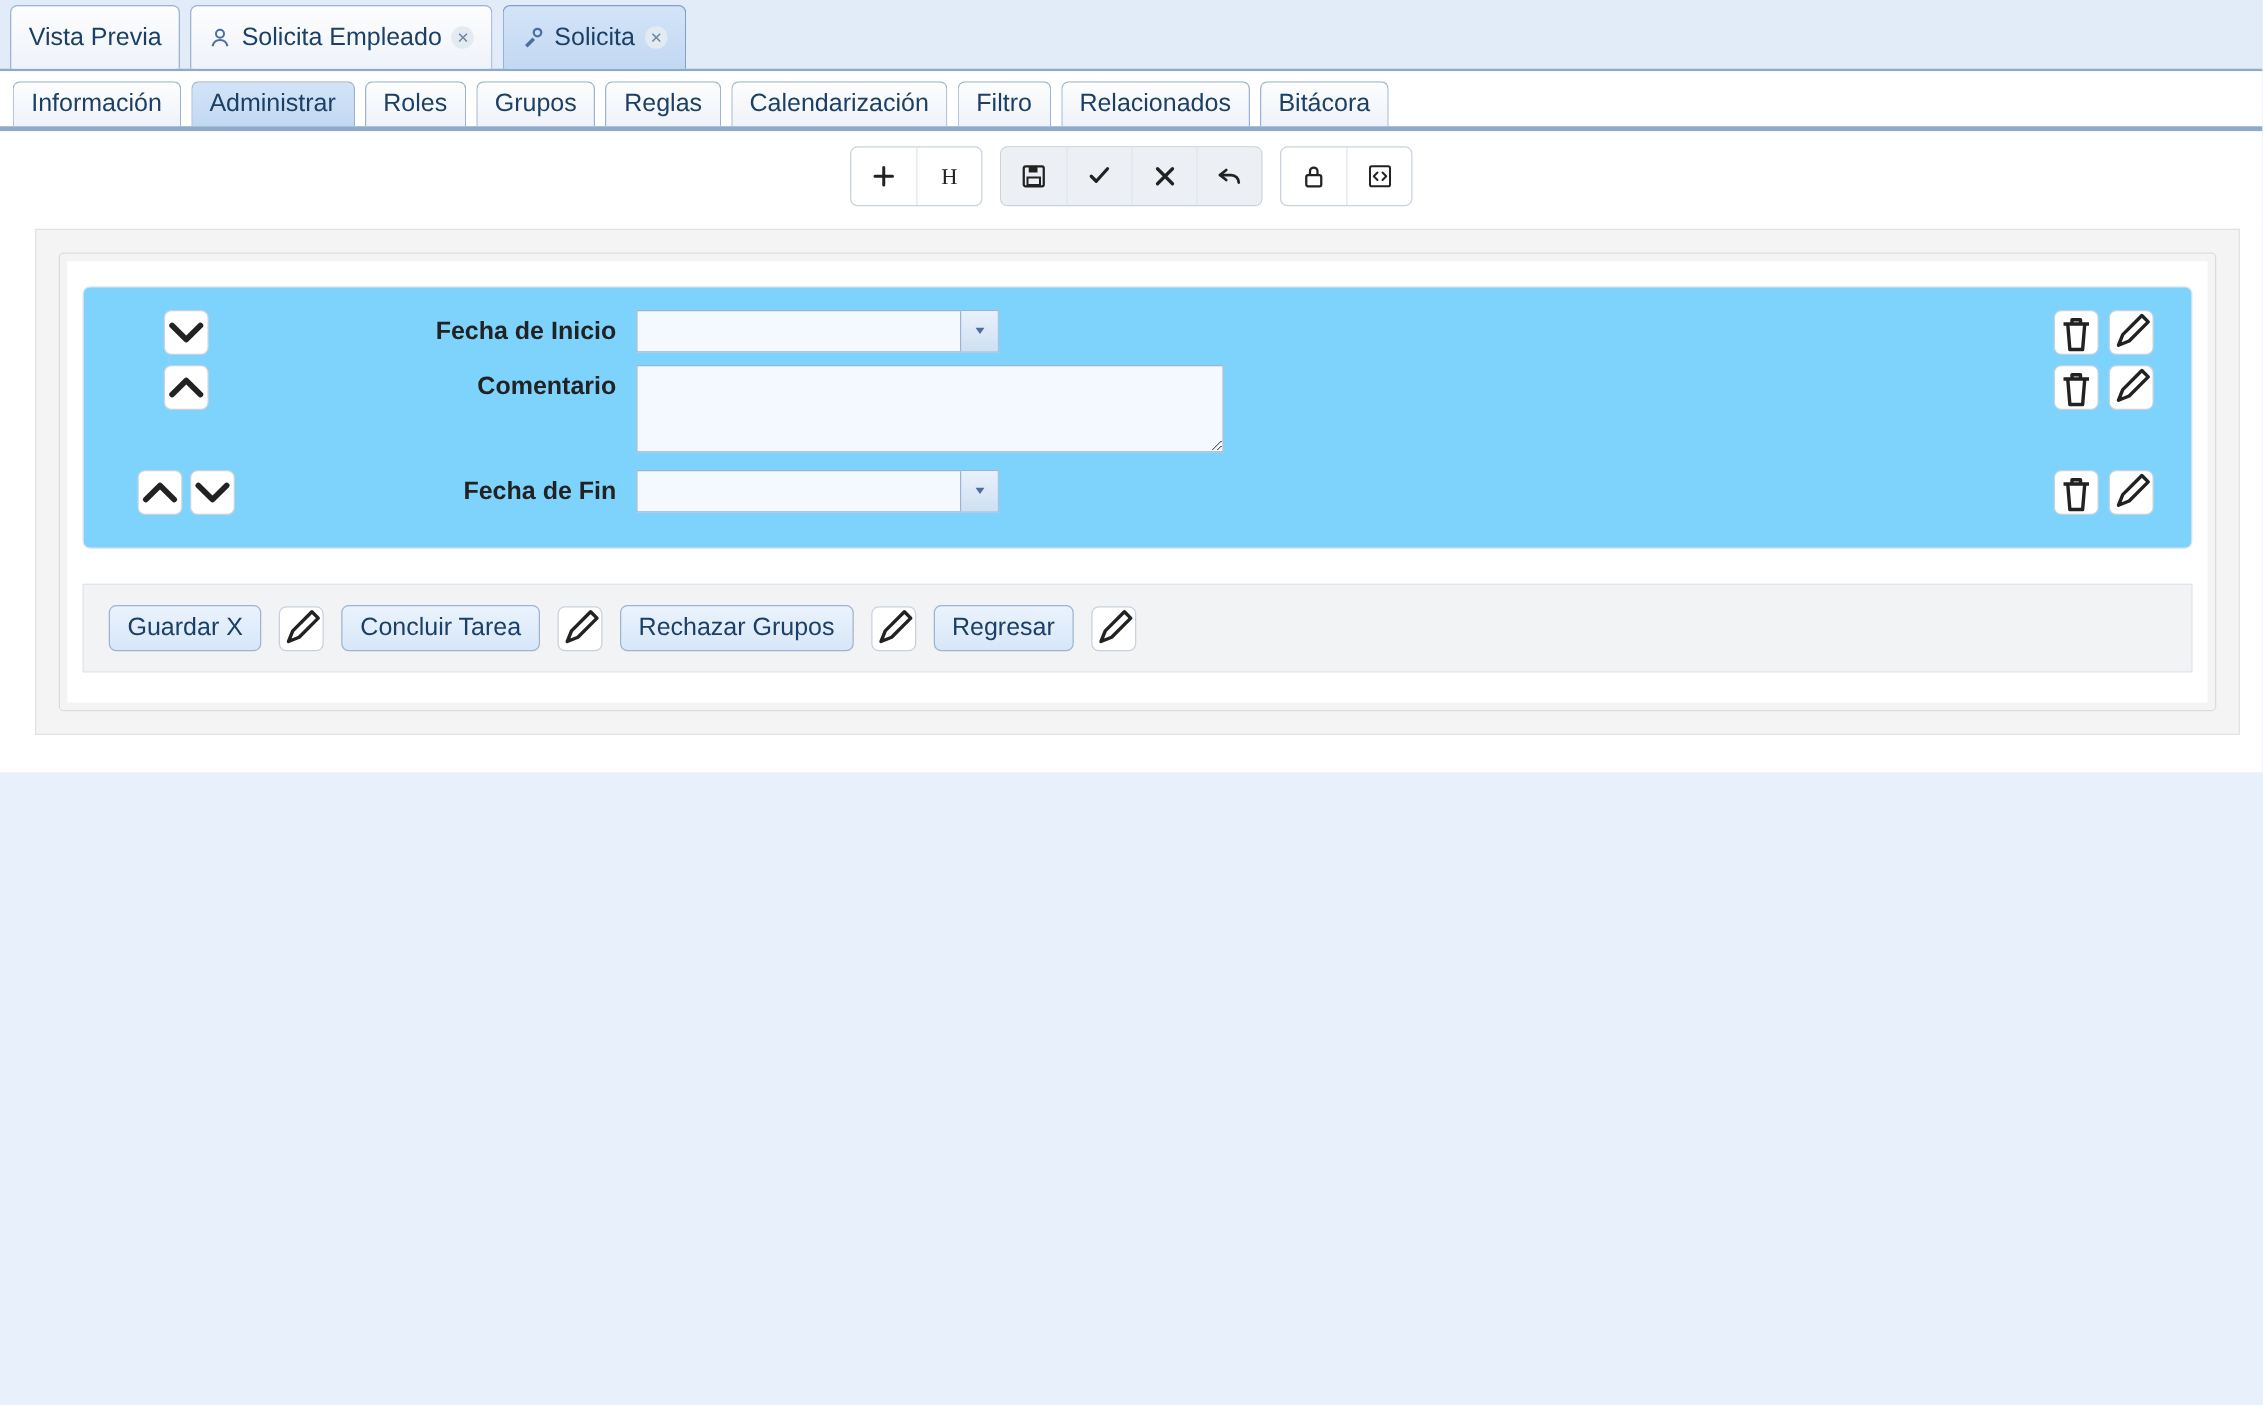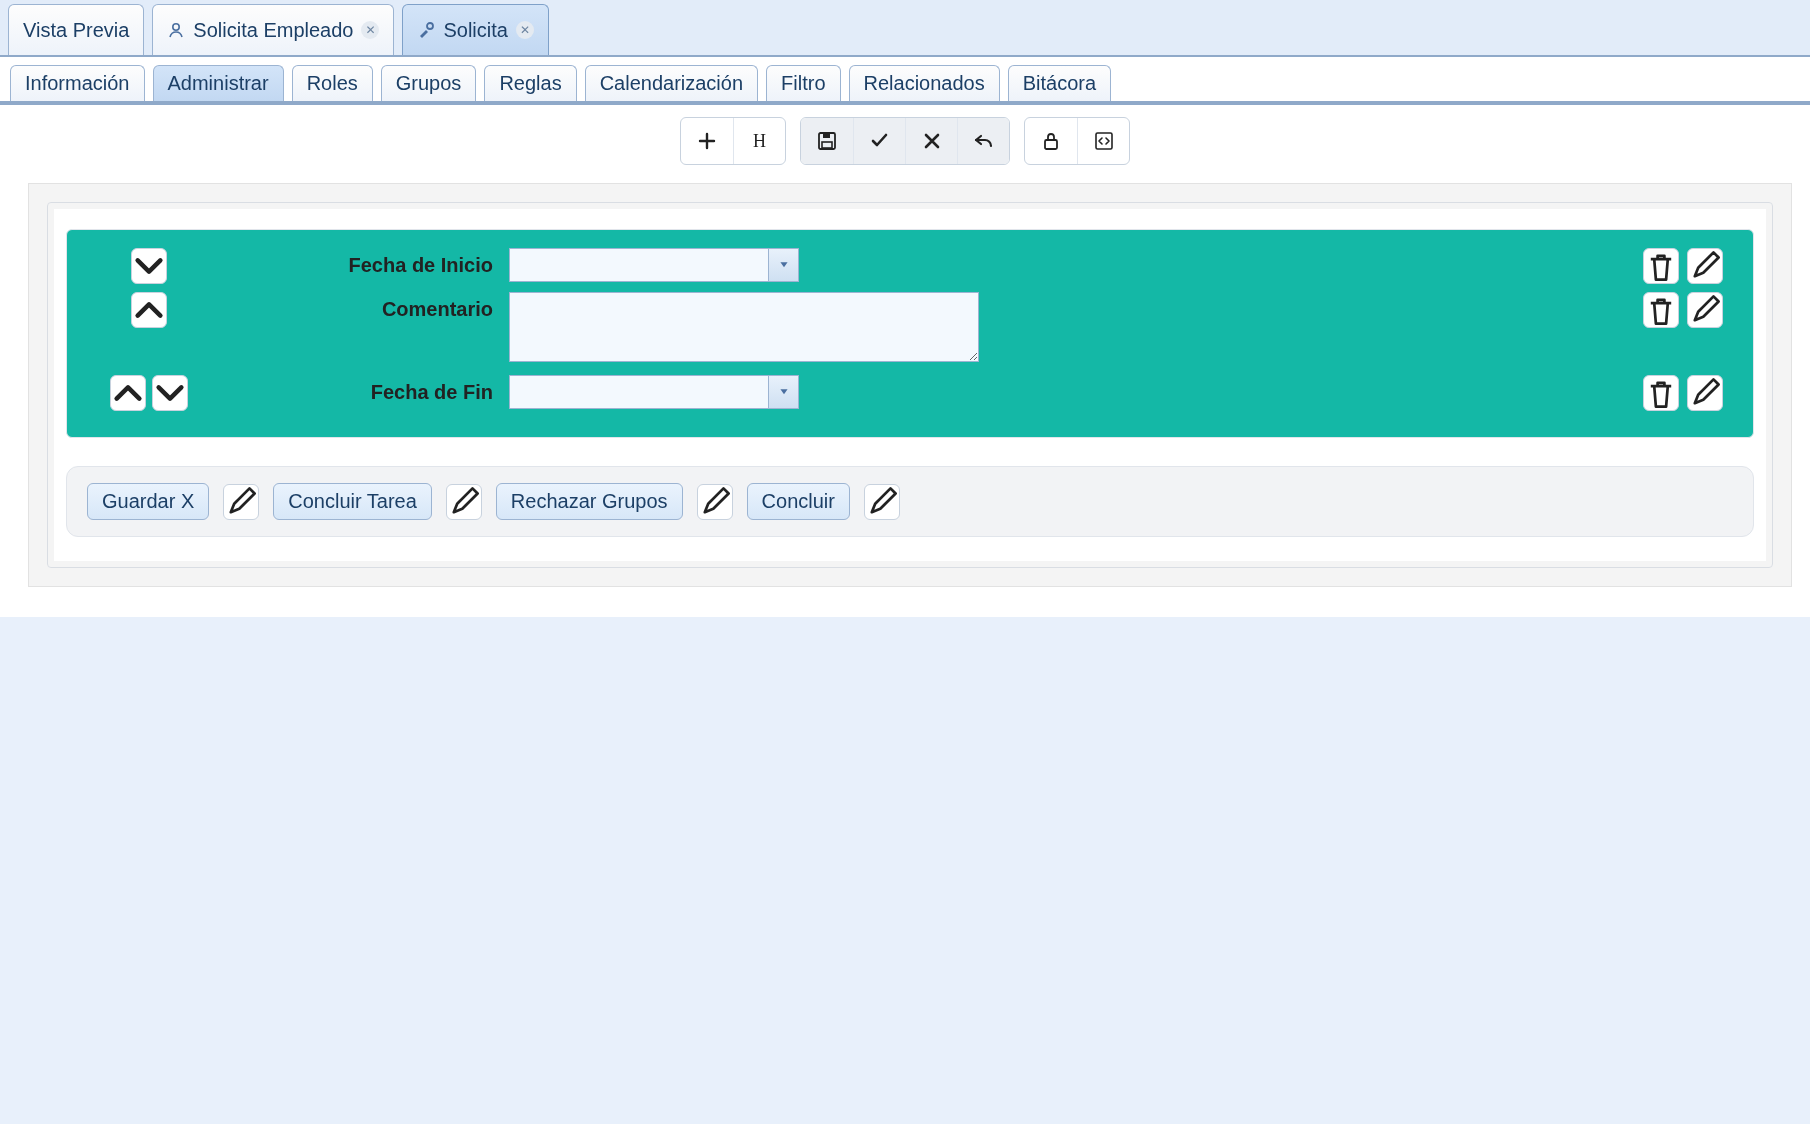--- a/index.html
+++ b/index.html
@@ -104,21 +104,21 @@
   .card-outer-wrap {
     background:#f4f4f4;
     border:1px solid #e2e2e2;
     padding:18px;
   }
 
   .form-card {
     border:1px solid #e1e5eb;
     border-radius:6px;
     padding:18px 22px;
-    background:#14b8a6;
+    background:#7dd3fc;
   }
 
   .form-row {
     display:flex;
     align-items:flex-start;
     margin-bottom:8px;
   }
   .reorder-col {
     width:120px;
     display:flex;
@@ -172,21 +172,21 @@
     display:flex; gap:8px;
     padding-right:8px;
   }
 
   
   .action-bar {
     margin-top:28px;
     padding:16px 20px;
     background:#f2f3f5;
     border:1px solid #e1e5eb;
-    border-radius:12px;
+    border-radius:0;
     display:flex;
     gap:14px;
     align-items:center;
   }
   .pill-btn {
     padding:6px 14px;
     border:1px solid #9cb4d2;
     border-radius:6px;
     background:linear-gradient(#eaf3fd,#d7e7f8);
     color:#1c3f66;
@@ -470,21 +470,21 @@
             </svg>
           </div>
 
       <div class="pill-btn">Rechazar Grupos</div>
       <div class="mini-edit">
             <svg viewBox="0 0 20 20">
               <use href="#i-pencil"></use>
             </svg>
           </div>
 
-      <div class="pill-btn">Concluir</div>
+      <div class="pill-btn">Regresar</div>
       <div class="mini-edit">
             <svg viewBox="0 0 20 20">
               <use href="#i-pencil"></use>
             </svg>
           </div>
     </div>
 
   </div>
   </div>
 </div>

